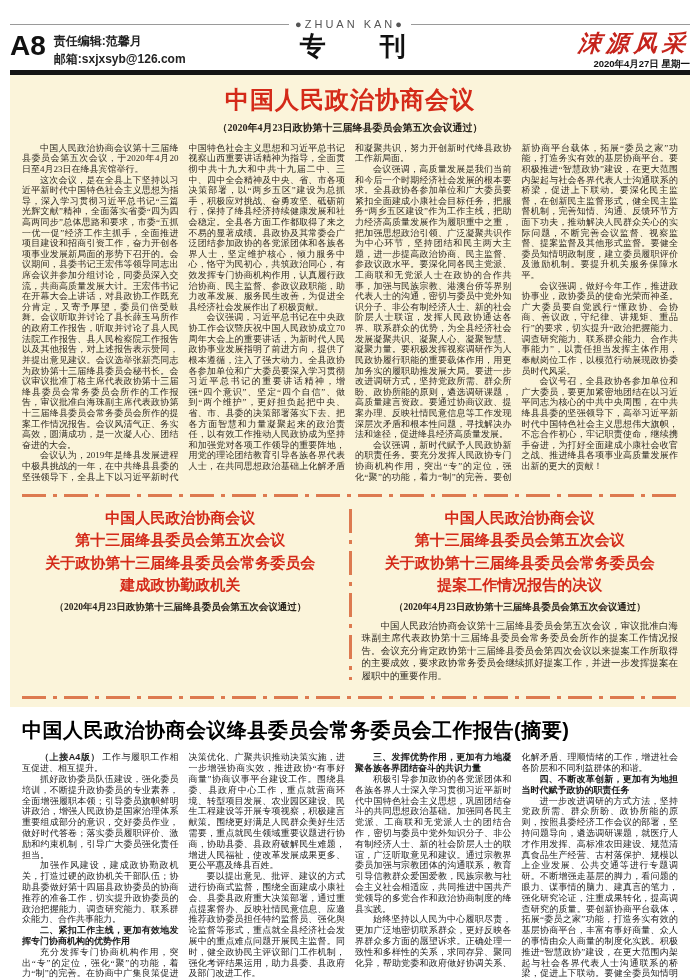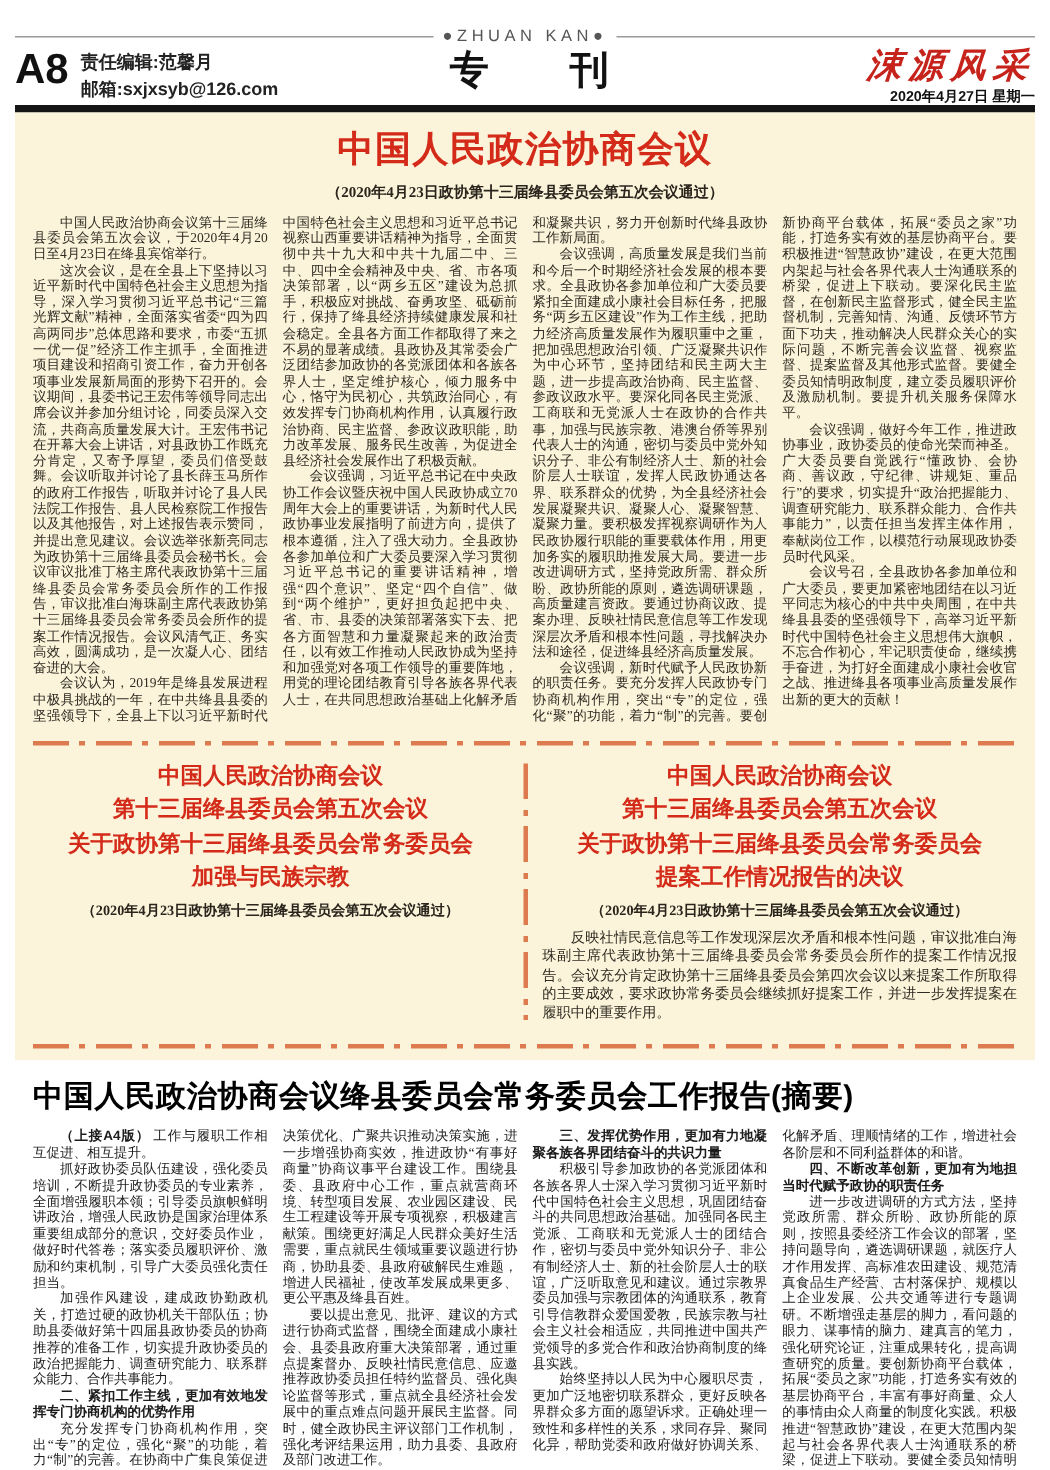--- a/index.html
+++ b/index.html
@@ -98,34 +98,34 @@
     </section>
 
     <div class="h-dash"></div>
 
     <section class="decisions">
       <article class="decision">
         <div class="decision-title">
             <p>中国人民政治协商会议</p>
             <p>第十三届绛县委员会第五次会议</p>
             <p>关于政协第十三届绛县委员会常务委员会</p>
-            <p>加强与民族宗教</p>
+            <p>建成政协勤政机关</p>
           </div>
         <div class="decision-subtitle">（2020年4月23日政协第十三届绛县委员会第五次会议通过）</div>
       </article>
       <div class="v-dash"></div>
       <article class="decision">
         <div class="decision-title">
             <p>中国人民政治协商会议</p>
             <p>第十三届绛县委员会第五次会议</p>
             <p>关于政协第十三届绛县委员会常务委员会</p>
             <p>提案工作情况报告的决议</p>
           </div>
         <div class="decision-subtitle">（2020年4月23日政协第十三届绛县委员会第五次会议通过）</div>
-        <p class="decision-body">反映社情民意信息等工作发现深层次矛盾和根本性问题，审议批准白海珠副主席代表政协第十三届绛县委员会常务委员会所作的提案工作情况报告。会议充分肯定政协第十三届绛县委员会第四次会议以来提案工作所取得的主要成效，要求政协常务委员会继续抓好提案工作，并进一步发挥提案在履职中的重要作用。</p>
+        <p class="decision-body">中国人民政治协商会议第十三届绛县委员会第五次会议，审议批准白海珠副主席代表政协第十三届绛县委员会常务委员会所作的提案工作情况报告。会议充分肯定政协第十三届绛县委员会第四次会议以来提案工作所取得的主要成效，要求政协常务委员会继续抓好提案工作，并进一步发挥提案在履职中的重要作用。</p>
       </article>
     </section>
 
     <div class="h-dash"></div>
   </div>
 
   <section class="summary">
     <h2 class="summary-title">中国人民政治协商会议绛县委员会常务委员会工作报告(摘要)</h2>
     <div class="cols-4 summary-cols">
         <p><b>（上接A4版）</b>工作与履职工作相互促进、相互提升。</p>

